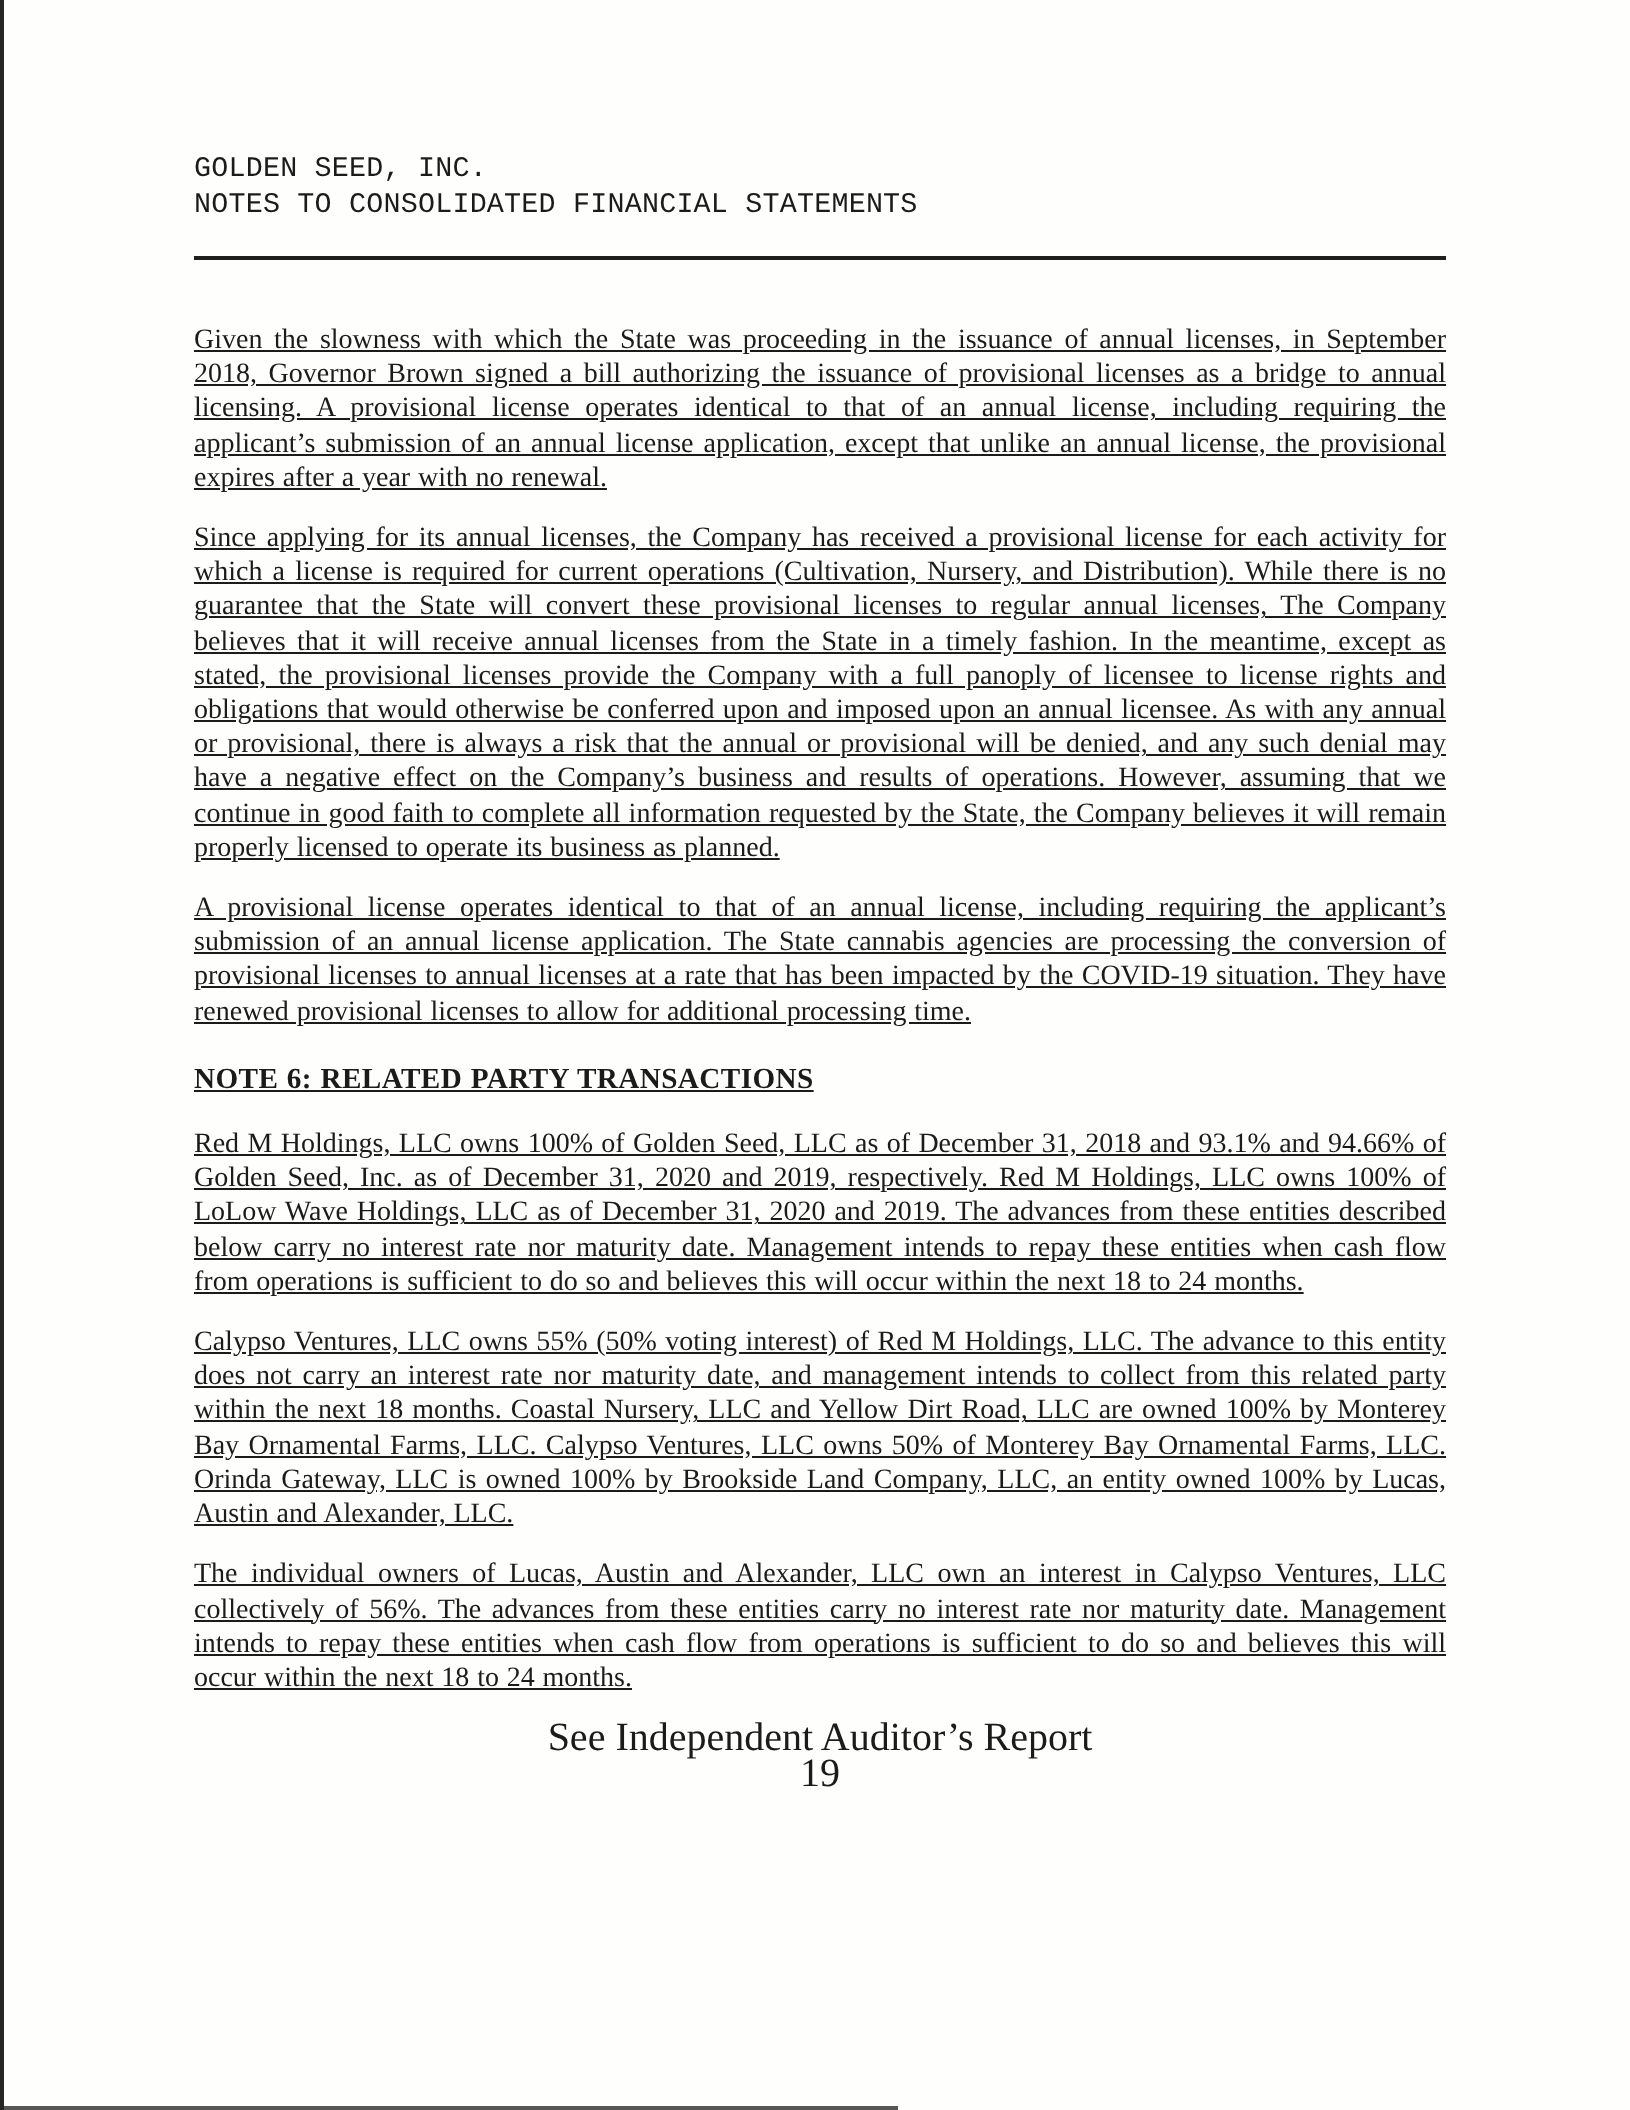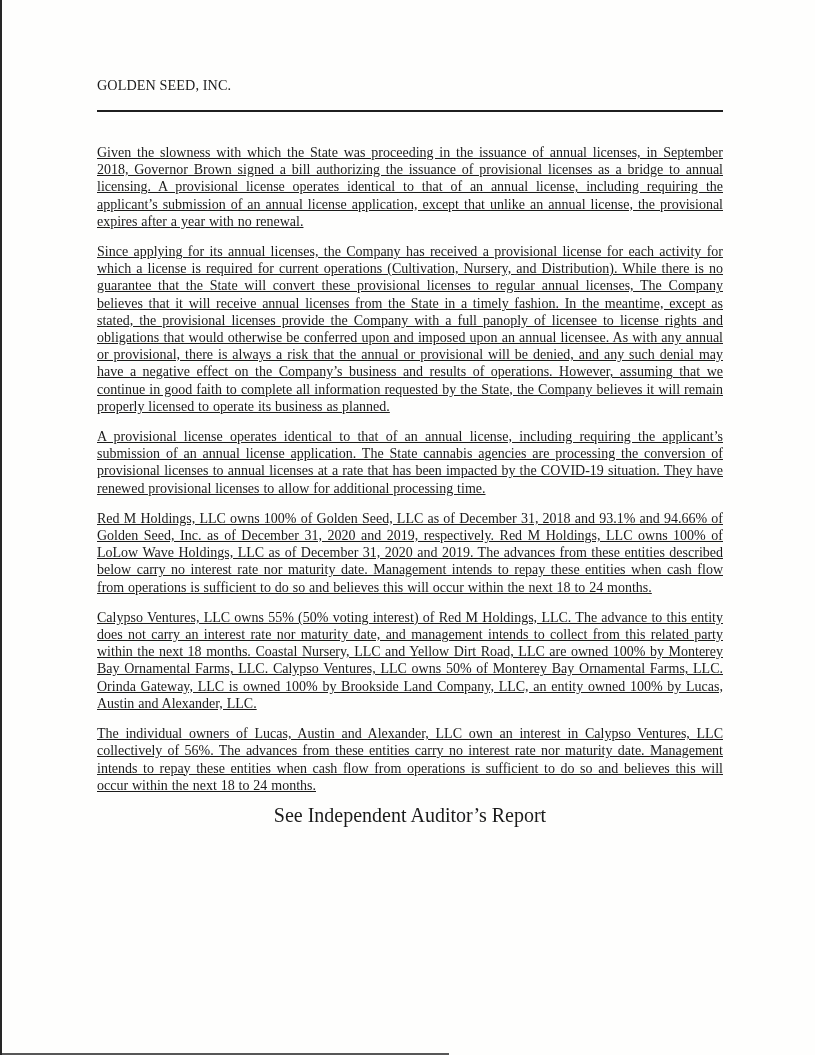--- a/index.html
+++ b/index.html
@@ -26,20 +26,21 @@
     bottom: 0;
     width: 55%;
     height: 2px;
     background: #2d2d2d;
     opacity: 0.8;
   }
   .doc-header {
     font-size: 14.2px;
     line-height: 18px;
     letter-spacing: 0.1px;
+    font-family: Liberation Mono, monospace;
   }
   .header-rule {
     border: none;
     border-top: 2px solid #1f1f1f;
     margin: 16px 0 0 0;
     width: 100%;
   }
   .doc-body {
     margin-top: 32px;
     font-size: 14px;
@@ -65,30 +66,33 @@
     margin-top: 2px;
   }
 </style>
 </head>
 <body>
 
 <div class="page">
 
   <header class="doc-header">
     <div class="header-line">GOLDEN SEED, INC.</div>
+    <div class="header-line">NOTES TO CONSOLIDATED FINANCIAL STATEMENTS</div>
   </header>
 
   <hr class="header-rule">
 
   <main class="doc-body">
     <p class="para">Given the slowness with which the State was proceeding in the issuance of annual licenses, in September 2018, Governor Brown signed a bill authorizing the issuance of provisional licenses as a bridge to annual licensing. A provisional license operates identical to that of an annual license, including requiring the applicant’s submission of an annual license application, except that unlike an annual license, the provisional expires after a year with no renewal.</p>
     <p class="para">Since applying for its annual licenses, the Company has received a provisional license for each activity for which a license is required for current operations (Cultivation, Nursery, and Distribution).  While there is no guarantee that the State will convert these provisional licenses to regular annual licenses, The Company believes that it will receive annual licenses from the State in a timely fashion. In the meantime, except as stated, the provisional licenses provide the Company with a full panoply of licensee to license rights and obligations that would otherwise be conferred upon and imposed upon an annual licensee. As with any annual or provisional, there is always a risk that the annual or provisional will be denied, and any such denial may have a negative effect on the Company’s business and results of operations. However, assuming that we continue in good faith to complete all information requested by the State, the Company believes it will remain properly licensed to operate its business as planned.</p>
     <p class="para">A provisional license operates identical to that of an annual license, including requiring the applicant’s submission of an annual license application. The State cannabis agencies are processing the conversion of provisional licenses to annual licenses at a rate that has been impacted by the COVID-19 situation. They have renewed provisional licenses to allow for additional processing time.</p>
+    <h2 class="note-heading">NOTE 6:  RELATED PARTY TRANSACTIONS</h2>
     <p class="para">Red M Holdings, LLC owns 100% of Golden Seed, LLC as of December 31, 2018 and 93.1% and 94.66% of Golden Seed, Inc. as of December 31, 2020 and 2019, respectively.  Red M Holdings, LLC owns 100% of LoLow Wave Holdings, LLC as of December 31, 2020 and 2019. The advances from these entities described below carry no interest rate nor maturity date.  Management intends to repay these entities when cash flow from operations is sufficient to do so and believes this will occur within the next 18 to 24 months.</p>
     <p class="para">Calypso Ventures, LLC owns 55% (50% voting interest) of Red M Holdings, LLC.  The advance to this entity does not carry an interest rate nor maturity date, and management intends to collect from this related party within the next 18 months. Coastal Nursery, LLC and Yellow Dirt Road, LLC are owned 100% by Monterey Bay Ornamental Farms, LLC. Calypso Ventures, LLC owns 50% of Monterey Bay Ornamental Farms, LLC. Orinda Gateway, LLC is owned 100% by Brookside Land Company, LLC, an entity owned 100% by Lucas, Austin and Alexander, LLC.</p>
     <p class="para">The individual owners of Lucas, Austin and Alexander, LLC own an interest in Calypso Ventures, LLC collectively of 56%.  The advances from these entities carry no interest rate nor maturity date. Management intends to repay these entities when cash flow from operations is sufficient to do so and believes this will occur within the next 18 to 24 months.</p>
   </main>
 
   <footer class="doc-footer">
     <div>See Independent Auditor’s Report</div>
+    <div>19</div>
   </footer>
 
 </div>
 
 </body></html>

